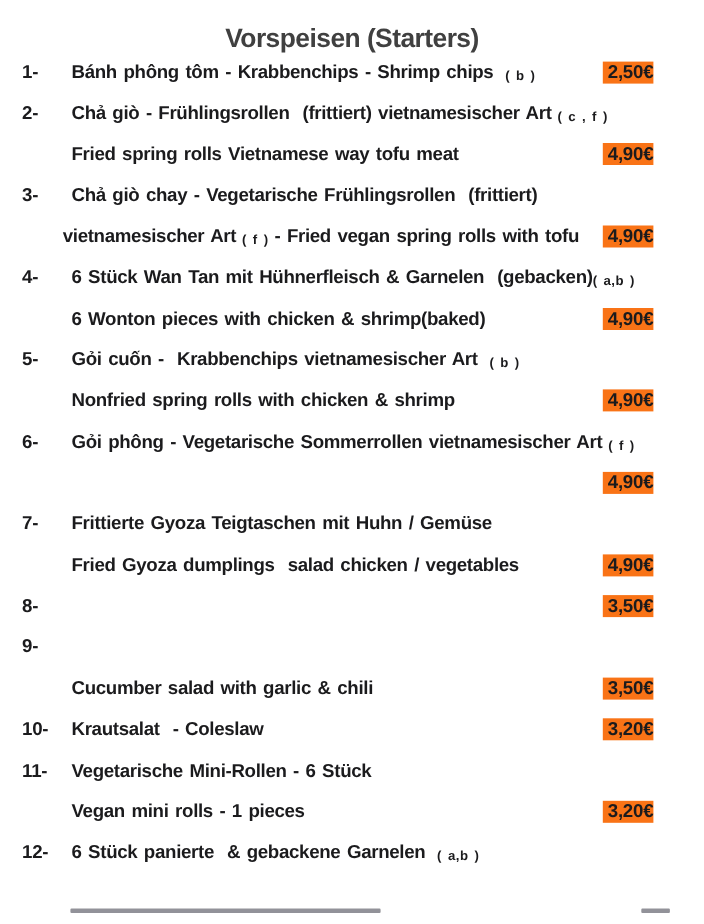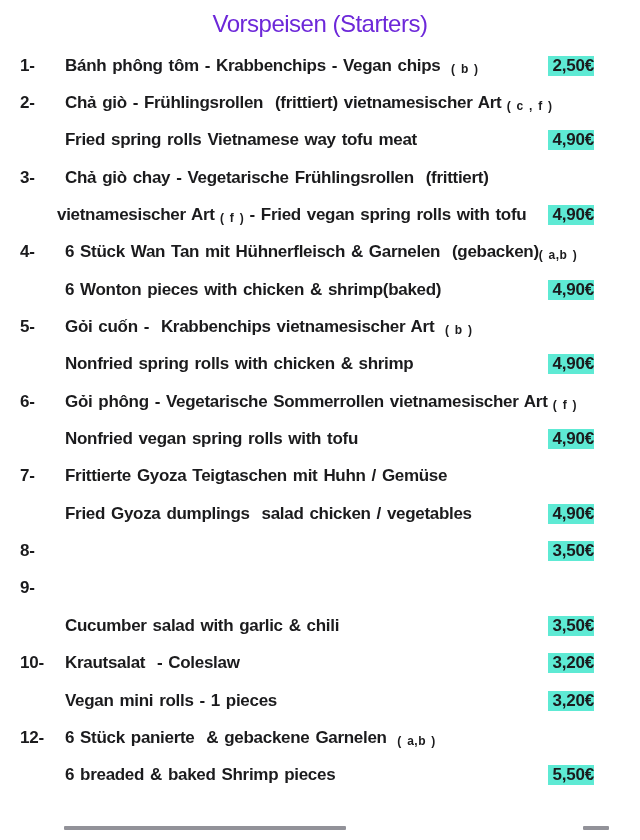--- a/index.html
+++ b/index.html
@@ -18,26 +18,26 @@
     position: relative;
     width: 640px;
     height: 840px;
     background: #ffffff;
   }
   .title {
     position: absolute;
     top: 6px;
     left: 0;
     right: 0;
-    margin: 4px;
+    margin: 16px;
     text-align: center;
     font-size: 24px;
-    font-weight: 400;
+    font-weight: 700;
     letter-spacing: -0.5px;
-    color: #6d28d9;
+    color: #404040;
   }
   .rows {
     position: absolute;
     top: 47px;
     left: 20px;
     right: 46px;
   }
   .row {
     position: relative;
     height: 37.35px;
@@ -66,21 +66,21 @@
     white-space: pre;
   }
   .price {
     position: absolute;
     right: 0;
     top: 50%;
     transform: translateY(-50%);
     font-size: 17px;
     font-weight: 700;
     letter-spacing: -0.2px;
-    background: #5eead4;
+    background: #f97316;
     padding-left: 4px;
   }
   
   .cutoff {
     position: absolute;
     height: 4px;
     background: #3a3a46;
     opacity: 0.55;
     filter: blur(0.7px);
     border-radius: 1px;
@@ -89,21 +89,21 @@
   .cutoff.seg-right { left: 583px; width: 26px;  top: 826px; }
 </style>
 </head>
 <body>
 
 <div class="page">
   <h1 class="title">Vorspeisen (Starters)</h1>
   <div class="rows" id="rows">
       <div class="row">
         <span class="num">1-</span>
-        <span class="txt"><span>Bánh phông tôm - Krabbenchips - Vegan chips</span><span class="al">  ( b )</span></span>
+        <span class="txt"><span>Bánh phông tôm - Krabbenchips - Shrimp chips</span><span class="al">  ( b )</span></span>
         <span class="price">2,50€</span>
       </div>
       <div class="row">
         <span class="num">2-</span>
         <span class="txt"><span>Chả giò - Frühlingsrollen  (frittiert) vietnamesischer Art</span><span class="al"> ( c , f )</span></span>
       </div>
       <div class="row">
         <span class="num"></span>
         <span class="txt"><span>Fried spring rolls Vietnamese way tofu meat</span></span>
         <span class="price">4,90€</span>
@@ -134,21 +134,20 @@
         <span class="num"></span>
         <span class="txt"><span>Nonfried spring rolls with chicken &amp; shrimp</span></span>
         <span class="price">4,90€</span>
       </div>
       <div class="row">
         <span class="num">6-</span>
         <span class="txt"><span>Gỏi phông - Vegetarische Sommerrollen vietnamesischer Art</span><span class="al"> ( f )</span></span>
       </div>
       <div class="row">
         <span class="num"></span>
-        <span class="txt"><span>Nonfried vegan spring rolls with tofu</span></span>
         <span class="price">4,90€</span>
       </div>
       <div class="row">
         <span class="num">7-</span>
         <span class="txt"><span>Frittierte Gyoza Teigtaschen mit Huhn / Gemüse</span></span>
       </div>
       <div class="row">
         <span class="num"></span>
         <span class="txt"><span>Fried Gyoza dumplings  salad chicken / vegetables</span></span>
         <span class="price">4,90€</span>
@@ -164,29 +163,28 @@
         <span class="num"></span>
         <span class="txt"><span>Cucumber salad with garlic &amp; chili</span></span>
         <span class="price">3,50€</span>
       </div>
       <div class="row">
         <span class="num">10-</span>
         <span class="txt"><span>Krautsalat  - Coleslaw</span></span>
         <span class="price">3,20€</span>
       </div>
       <div class="row">
+        <span class="num">11-</span>
+        <span class="txt"><span>Vegetarische Mini-Rollen - 6 Stück</span></span>
+      </div>
+      <div class="row">
         <span class="num"></span>
         <span class="txt"><span>Vegan mini rolls - 1 pieces</span></span>
         <span class="price">3,20€</span>
       </div>
       <div class="row">
         <span class="num">12-</span>
         <span class="txt"><span>6 Stück panierte  &amp; gebackene Garnelen</span><span class="al">  ( a,b )</span></span>
       </div>
-      <div class="row">
-        <span class="num"></span>
-        <span class="txt"><span>6 breaded &amp; baked Shrimp pieces</span></span>
-        <span class="price">5,50€</span>
-      </div>
     </div>
   <div class="cutoff seg-left"></div>
   <div class="cutoff seg-right"></div>
 </div>
 
 </body></html>

